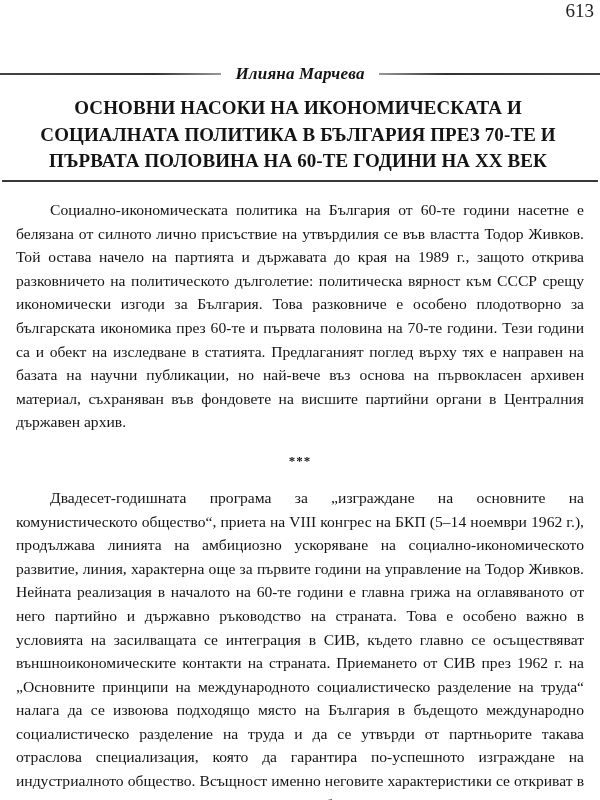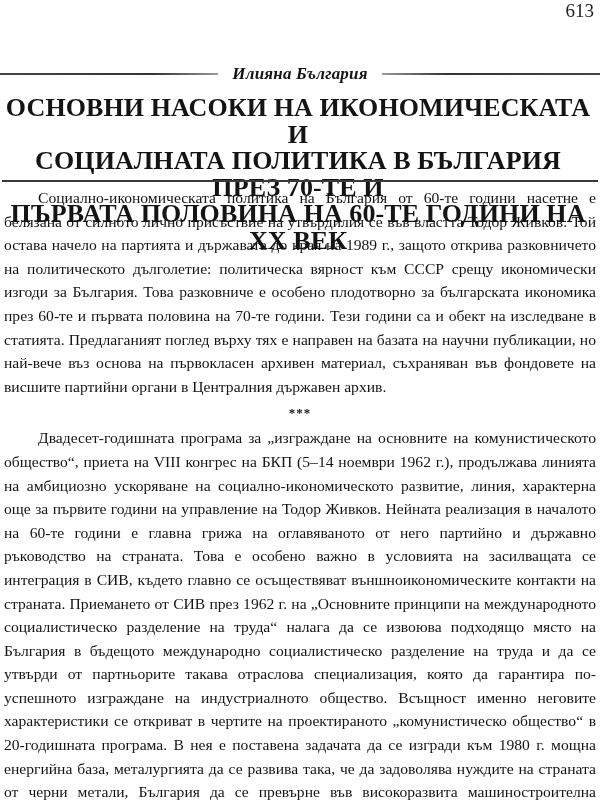--- a/index.html
+++ b/index.html
@@ -24,47 +24,47 @@
   .rule-right {
     flex: 1; height: 2px; background: linear-gradient(to right,#999 0%, #333 30%, #444 100%);
     margin-left: 14px;
   }
   .author {
     font-style: italic; font-weight: bold; font-size: 17px; white-space: nowrap;
     letter-spacing: 0.2px;
   }
   .title {
     position: absolute; top: 95px; left: 0; width: 596px;
-    text-align: center; font-weight: bold; font-size: 26px;
+    text-align: center; font-weight: bold; font-size: 19px;
     line-height: 26.5px; letter-spacing: 0.1px;
     margin: 0;
   }
   .title span { display: block; }
   .title-rule {
     position: absolute; top: 180px; left: 2px; width: 596px; height: 2px;
     background: #3a3a3a;
   }
   .body {
     position: absolute; top: 186px; left: 4px; width: 592px;
     font-size: 15.6px; line-height: 23.6px; text-align: justify;
   }
-  .body p { margin: 0; text-indent: 34px; }
+  .body p { margin: 12px; text-indent: 34px; }
   .separator {
     text-align: center; font-weight: bold; font-size: 13px;
     height: 28px; line-height: 30px; letter-spacing: 1px;
   }
 </style>
 </head>
 <body>
 
 <div class="page-number">613</div>
 
 <div class="author-row">
   <div class="rule-left"></div>
-  <div class="author">Илияна България</div>
+  <div class="author">Илияна Марчева</div>
   <div class="rule-right"></div>
 </div>
 
 <h1 class="title">
   <span>ОСНОВНИ НАСОКИ НА ИКОНОМИЧЕСКАТА И</span>
   <span>СОЦИАЛНАТА ПОЛИТИКА В БЪЛГАРИЯ ПРЕЗ 70-ТЕ И</span>
   <span>ПЪРВАТА ПОЛОВИНА НА 60-ТЕ ГОДИНИ НА XX ВЕК</span>
 </h1>
 
 <div class="title-rule"></div>

